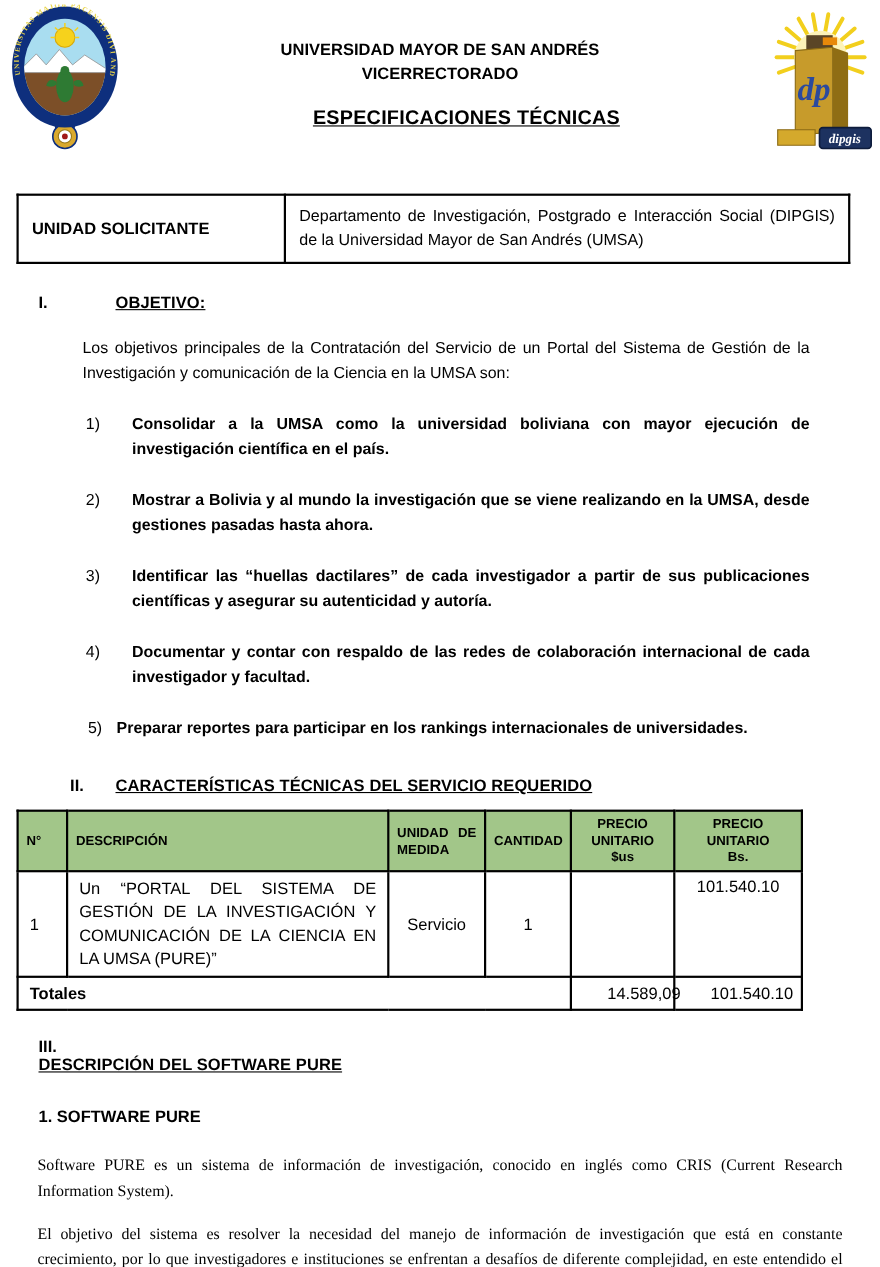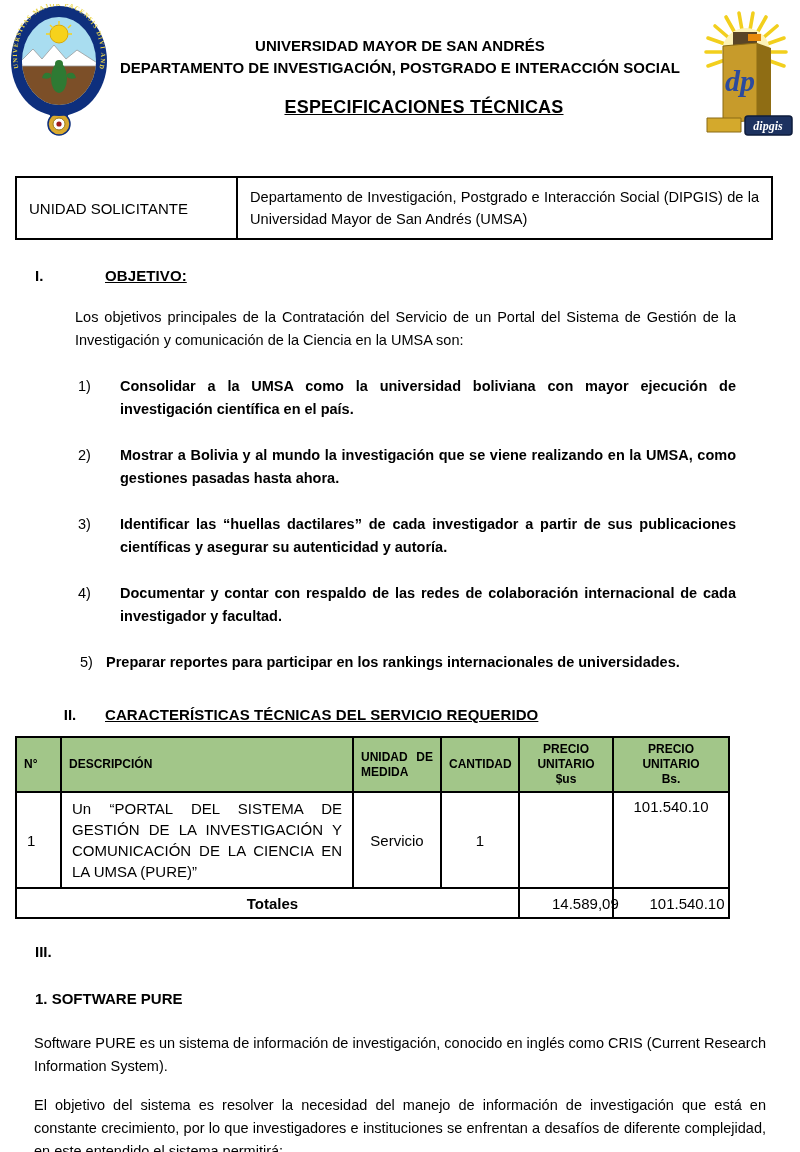--- a/index.html
+++ b/index.html
@@ -16,21 +16,21 @@
   .logo-left  { position: absolute; left: 8px;  top: 4px; }
   .logo-right { position: absolute; right: 5px; top: 8px; }
   .header-titles { padding-top: 35px; text-align: center; font-weight: bold;
                    font-size: 15px; line-height: 22px; }
   .doc-title { text-align: center; font-weight: bold; font-size: 18px;
                text-decoration: underline; margin-top: 18px; letter-spacing: .2px; padding-left: 48px; }
   
   table { border-collapse: collapse; }
   .info-table { margin: 8px 0 0 15px; width: 758px; table-layout: fixed; }
   .info-table td { border: 2px solid #000; vertical-align: middle; padding: 8px 12px; }
-  .info-table td.ilabel { width: 221px; font-weight: normal; font-size: 15px; height: 60px; }
+  .info-table td.ilabel { width: 243px; font-weight: bold; font-size: 15px; height: 60px; }
   .info-table td.ivalue { font-size: 14.6px; line-height: 22px; text-align: justify; border-radius: 29px; }
   
   .section-heading { display: flex; margin-left: 35px; font-size: 15px; font-weight: bold; }
   .section-heading .numeral { width: 70px; flex-shrink: 0; }
   .section-heading .stitle  { text-decoration: underline; letter-spacing: .1px; }
   .sh1 { margin-top: 27px; }
   .sh2 { margin-top: 32px; text-align: center; }
   .sh3 { margin-top: 24px; flex-direction: column; }
   
   .intro { margin: 22px 64px 0 75px; text-align: justify; line-height: 23px; }
@@ -47,26 +47,26 @@
     padding: 4px 7px; height: 42px; vertical-align: middle; line-height: 15px;
   }
   .th-left   { text-align: left; }
   .th-center { text-align: center; }
   .th-just span:first-child { display: block; text-align-last: justify; }
   .pt-row td { height: 80px; font-size: 15px; }
   .td-num   { vertical-align: middle; padding-left: 10px; }
   .td-desc  { vertical-align: top; padding: 5px 10px; text-align: justify; line-height: 21px; font-size: 14.3px; }
   .td-unit, .td-qty { text-align: center; vertical-align: middle; }
   .td-bs    { vertical-align: top; text-align: center; padding-top: 5px; }
-  .pt-totals td { height: 30px; font-size: 15px; vertical-align: middle; text-align: center; }
+  .pt-totals td { height: 30px; font-size: 15px; vertical-align: middle; }
   .td-totlabel { font-weight: bold; padding-left: 10px; }
   .td-totval   { padding-left: 32px; }
   
   .subtitle { margin: 30px 0 0 35px; font-weight: bold; font-size: 15px; }
-  .body-para { margin: 25px 34px 0 34px; text-align: justify; line-height: 23px; }
+  .body-para { margin: 25px 34px 0 34px; text-align: justify; line-height: 23px; font-family: Liberation Serif, serif; }
   .body-para + .body-para { margin-top: 16px; }
 </style>
 </head>
 <body>
 
 <div class="header">
 
   <svg class="logo-left" width="102" height="138" viewBox="0 0 102 138">
     <polygon points="40,102 62,102 58,122 44,122" fill="#0e2f7d"></polygon>
     <circle cx="51" cy="120" r="11" fill="#d9a92e" stroke="#0e2f7d" stroke-width="1.5"></circle>
@@ -122,21 +122,21 @@
     <polygon points="30,38 64,35 64,112 30,115" fill="#c79b2b" stroke="#8a6a14" stroke-width="1"></polygon>
     <polygon points="64,35 78,40 78,108 64,112" fill="#8f6d14"></polygon>
     <text x="47" y="83" font-size="30" font-weight="bold" font-style="italic" fill="#2b4a9e" text-anchor="middle" font-family="Liberation Serif, serif">dp</text>
     <polygon points="14,110 48,110 48,124 14,124" fill="#d4a92c" stroke="#8a6a14" stroke-width="1"></polygon>
     <rect x="52" y="108" width="47" height="19" rx="3" fill="#1d3260" stroke="#0e1c3c" stroke-width="1.5"></rect>
     <text x="75" y="122" font-size="12" font-weight="bold" font-style="italic" fill="#ffffff" text-anchor="middle" font-family="Liberation Serif, serif">dipgis</text>
   </svg>
 
   <div class="header-titles">
     <div>UNIVERSIDAD MAYOR DE SAN ANDRÉS</div>
-    <div>DEPARTAMENTO DE INVESTIGACIÓN, POSTGRADO E INTERACCIÓN SOCIAL</div>
+    <div>VICERRECTORADO</div>
   </div>
   <div class="doc-title">ESPECIFICACIONES TÉCNICAS</div>
 </div>
 
 <table class="info-table">
   <tbody>
       <tr>
     <td class="ilabel">UNIDAD SOLICITANTE</td>
     <td class="ivalue">Departamento de Investigación, Postgrado e Interacción Social (DIPGIS) de la Universidad Mayor de San Andrés (UMSA)</td>
   </tr>
@@ -148,21 +148,21 @@
   <span class="stitle">OBJETIVO:</span>
 </div>
 <p class="intro">Los objetivos principales de la Contratación del Servicio de un Portal del Sistema de Gestión de la Investigación y comunicación de la Ciencia en la UMSA son:</p>
 
 <div class="obj-item">
   <span class="onum">1)</span>
   <span class="otext">Consolidar a la UMSA como la universidad boliviana con mayor ejecución de investigación científica en el país.</span>
 </div>
 <div class="obj-item">
   <span class="onum">2)</span>
-  <span class="otext">Mostrar a Bolivia y al mundo la investigación que se viene realizando en la UMSA, como gestiones pasadas hasta ahora.</span>
+  <span class="otext">Mostrar a Bolivia y al mundo la investigación que se viene realizando en la UMSA, desde gestiones pasadas hasta ahora.</span>
 </div>
 <div class="obj-item">
   <span class="onum">3)</span>
   <span class="otext">Identificar las “huellas dactilares” de cada investigador a partir de sus publicaciones científicas y asegurar su autenticidad y autoría.</span>
 </div>
 <div class="obj-item">
   <span class="onum">4)</span>
   <span class="otext">Documentar y contar con respaldo de las redes de colaboración internacional de cada investigador y facultad.</span>
 </div>
 <div class="obj-item obj-last">
@@ -219,18 +219,19 @@
   <tr class="pt-totals">
     <td class="td-totlabel" colspan="4">Totales</td>
     <td class="td-totval">14.589,09</td>
     <td class="td-totval">101.540.10</td>
   </tr>
 </tbody>
   </table>
 
 <div class="section-heading sh3">
   <span class="numeral">III.</span>
+  <span class="stitle">DESCRIPCIÓN DEL SOFTWARE PURE</span>
 </div>
 
 <div class="subtitle">1. SOFTWARE PURE</div>
 
 <p class="body-para">Software PURE es un sistema de información de investigación, conocido en inglés como CRIS (Current Research Information System).</p>
 <p class="body-para">El objetivo del sistema es resolver la necesidad del manejo de información de investigación que está en constante crecimiento, por lo que investigadores e instituciones se enfrentan a desafíos de diferente complejidad, en este entendido el sistema permitirá:</p>
 
 </body></html>

